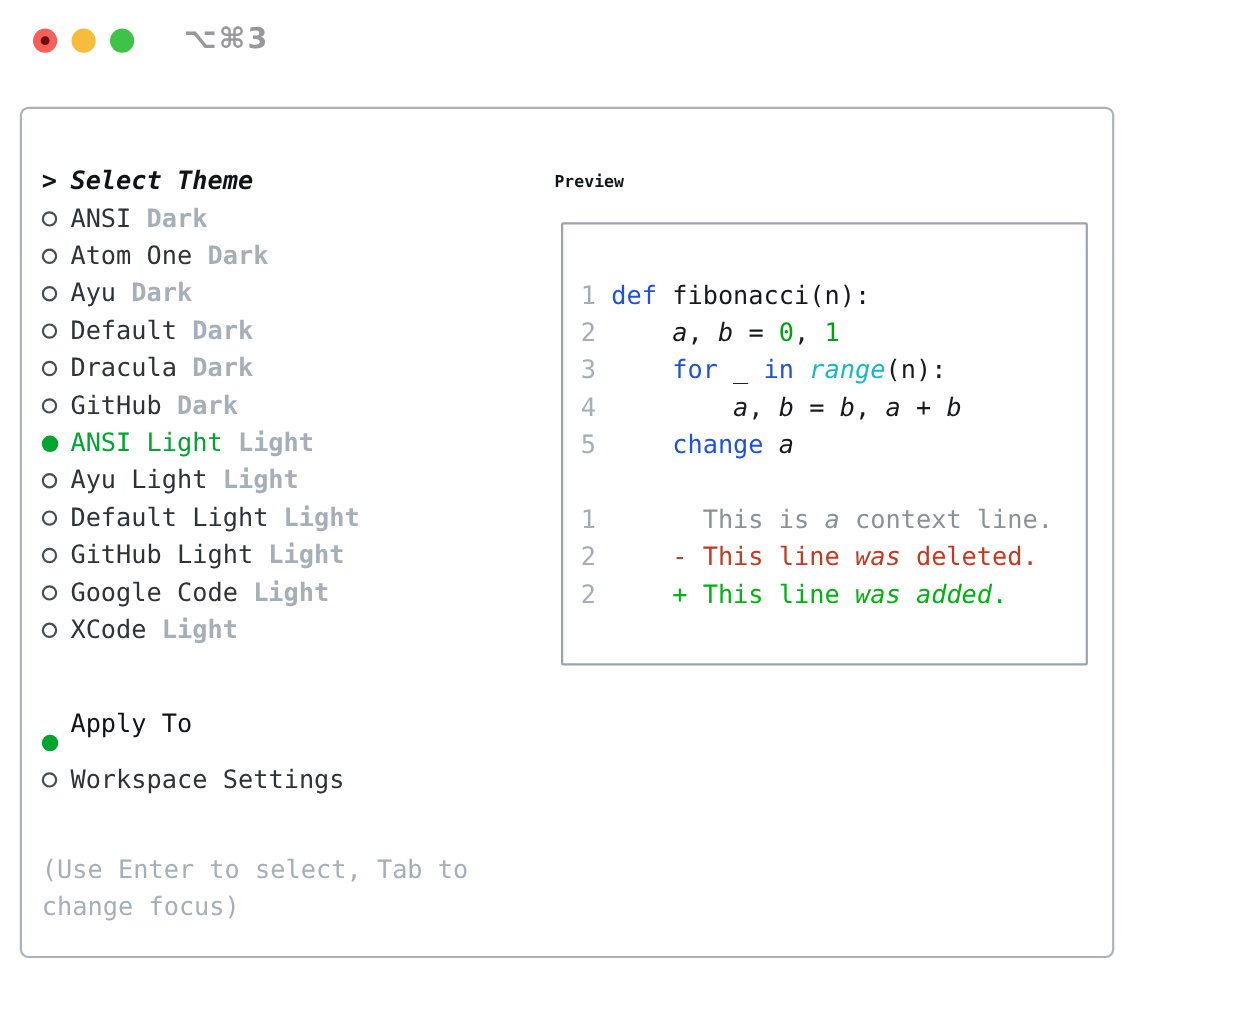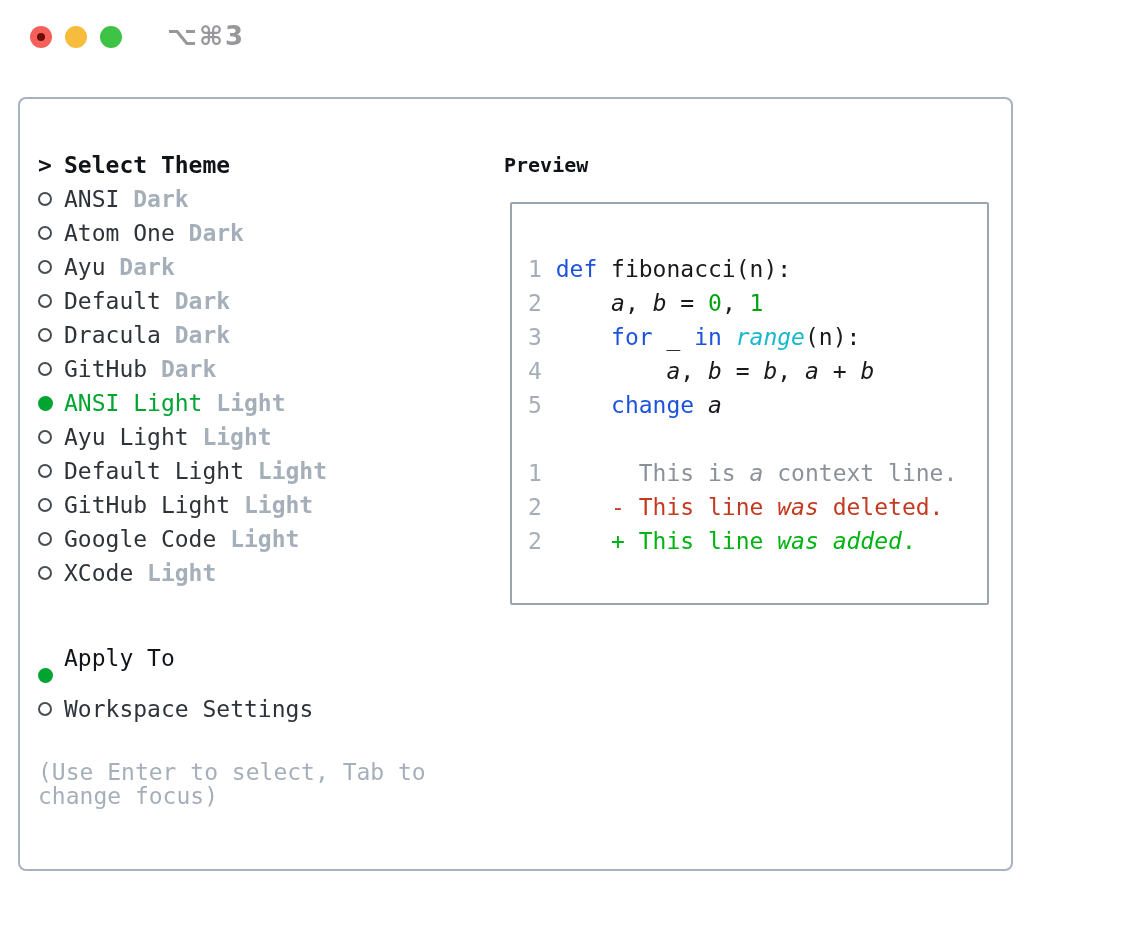--- a/index.html
+++ b/index.html
@@ -26,29 +26,29 @@
   .content-box{
     position:absolute;left:18px;top:97px;width:995px;height:774px;box-sizing:border-box;
     border:2px solid var(--border);border-radius:8px;background:#fff;
   }
   .left-col{position:absolute;left:18px;top:49px;font-size:23px;line-height:34px;color:var(--name-text);}
   .row{display:flex;align-items:center;height:34px;white-space:pre;}
   .marker{width:26px;flex:none;display:flex;align-items:center;}
   .prefix{color:var(--header-text);font-weight:bold;}
   .radio{box-sizing:border-box;width:14px;height:14px;border-radius:50%;border:2px solid #464d54;}
   .radio.selected{border:none;width:15px;height:15px;background:var(--accent-green);}
-  .hdr{color:var(--header-text);font-weight:bold;}
+  .hdr{color:var(--header-text);font-weight:bold;font-style:italic;}
   .subhdr{color:var(--header-text);margin-top:33px;}
   .name{color:var(--name-text);}
   .name.selected{color:var(--accent-green);}
   .variant{color:var(--muted);margin-left:13.8px;font-weight:bold;}
-  .help{margin-top:0;color:var(--muted);white-space:pre-line;line-height:24px;}
+  .help{margin-top:14px;color:var(--muted);white-space:pre-line;line-height:34px;}
   
   .preview-label{position:absolute;left:484px;top:49px;height:34px;line-height:34px;
-    font-size:20px;font-weight:bold;color:var(--header-text);}
+    font-size:15px;font-weight:bold;color:var(--header-text);}
   .preview-box{
     position:absolute;left:490px;top:103px;width:479px;height:403px;box-sizing:border-box;
     border:2px solid #9aa4b1;border-radius:2px;background:#fff;
     padding:48px 0 0 16px;overflow:hidden;
   }
   .code-line{height:34px;line-height:34px;font-size:23px;white-space:pre;}
   .lineno{display:inline-block;width:2ch;color:var(--lineno);}
   .tok.kw{color:var(--keyword);}
   .tok.bi{color:var(--builtin);font-style:italic;margin-top:46px;}
   .tok.num{color:var(--number);}

